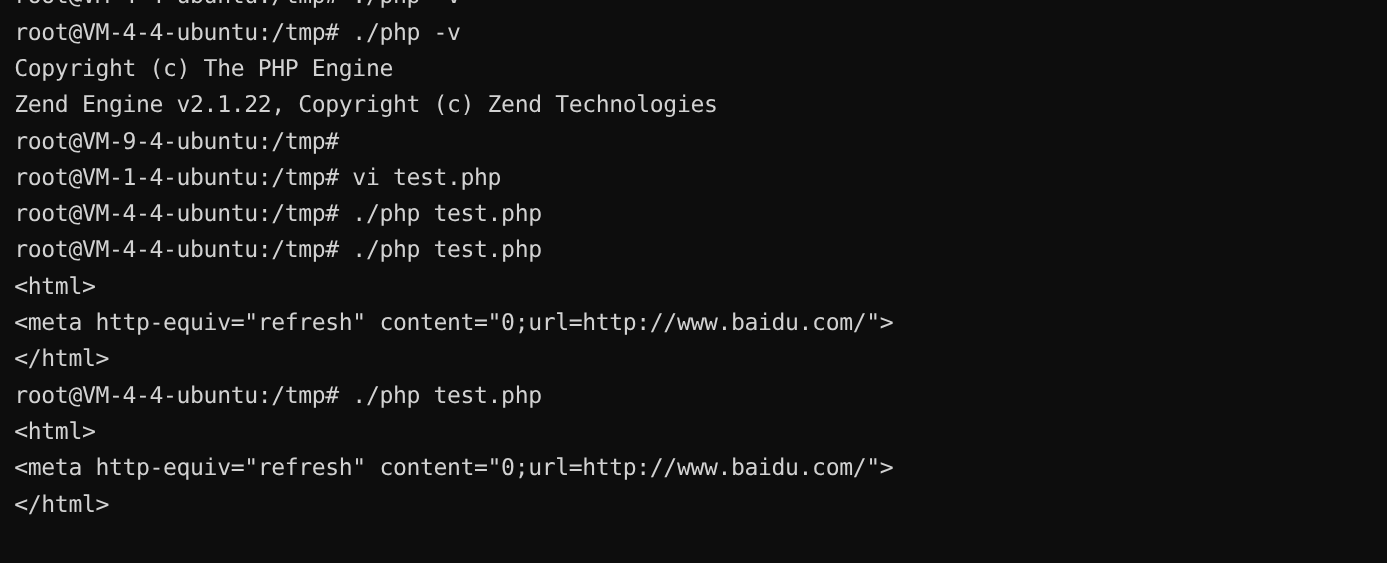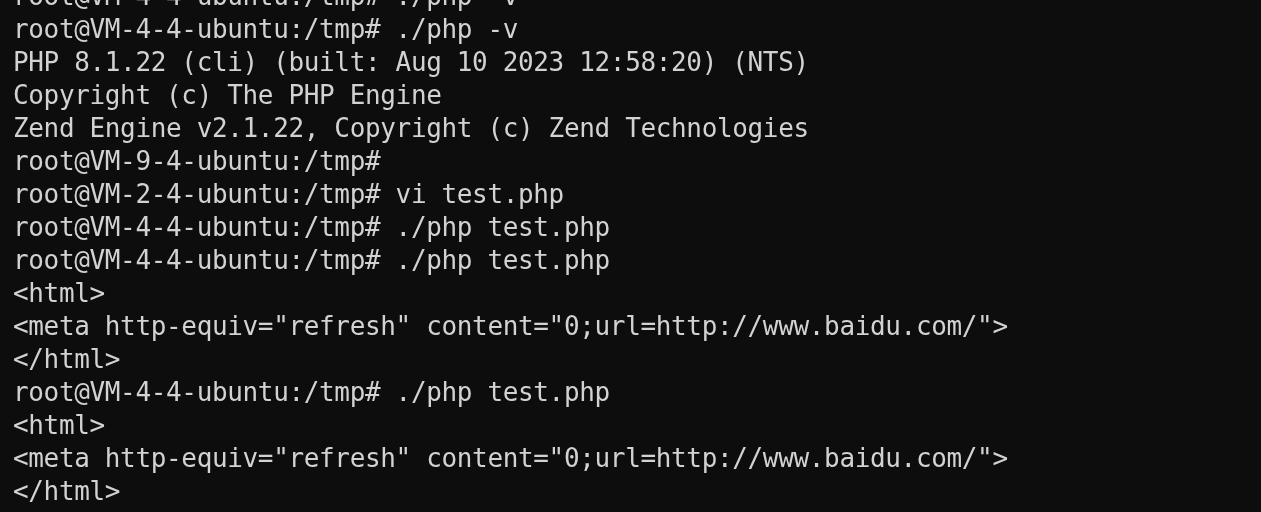--- a/index.html
+++ b/index.html
@@ -7,21 +7,21 @@
     padding: 0;
     background: #0d0d0d;
   }
   #terminal {
     position: relative;
     width: 1261px;
     height: 512px;
     background: #0d0d0d;
     overflow: hidden;
     font-family: "DejaVu Sans Mono", "Liberation Mono", monospace;
-    font-size: 26px;
+    font-size: 21px;
     line-height: 33px;
     color: #d2d2d2;
     -webkit-font-smoothing: antialiased;
   }
   
   #screen {
     position: absolute;
     left: 13px;
     top: -20px;
     width: 1248px;
@@ -36,25 +36,24 @@
   }
 </style>
 </head>
 <body>
 
 <div id="terminal">
   <div id="screen">
 
     <div class="line">root@VM-4-4-ubuntu:/tmp# ./php -v</div>
     <div class="line">root@VM-4-4-ubuntu:/tmp# ./php -v</div>
-    <div class="line">PHP 8.1.22 (cli) (built: Aug 10 2023 12:58:20) (NTS)</div>
     <div class="line">Copyright (c) The PHP Engine</div>
     <div class="line">Zend Engine v2.1.22, Copyright (c) Zend Technologies</div>
     <div class="line">root@VM-9-4-ubuntu:/tmp#</div>
-    <div class="line">root@VM-2-4-ubuntu:/tmp# vi test.php</div>
+    <div class="line">root@VM-1-4-ubuntu:/tmp# vi test.php</div>
     <div class="line">root@VM-4-4-ubuntu:/tmp# ./php test.php</div>
     <div class="line">root@VM-4-4-ubuntu:/tmp# ./php test.php</div>
     <div class="line">&lt;html&gt;</div>
     <div class="line">&lt;meta http-equiv="refresh" content="0;url=http://www.baidu.com/"&gt;</div>
     <div class="line">&lt;/html&gt;</div>
     <div class="line">root@VM-4-4-ubuntu:/tmp# ./php test.php</div>
     <div class="line">&lt;html&gt;</div>
     <div class="line">&lt;meta http-equiv="refresh" content="0;url=http://www.baidu.com/"&gt;</div>
     <div class="line">&lt;/html&gt;</div>
 

